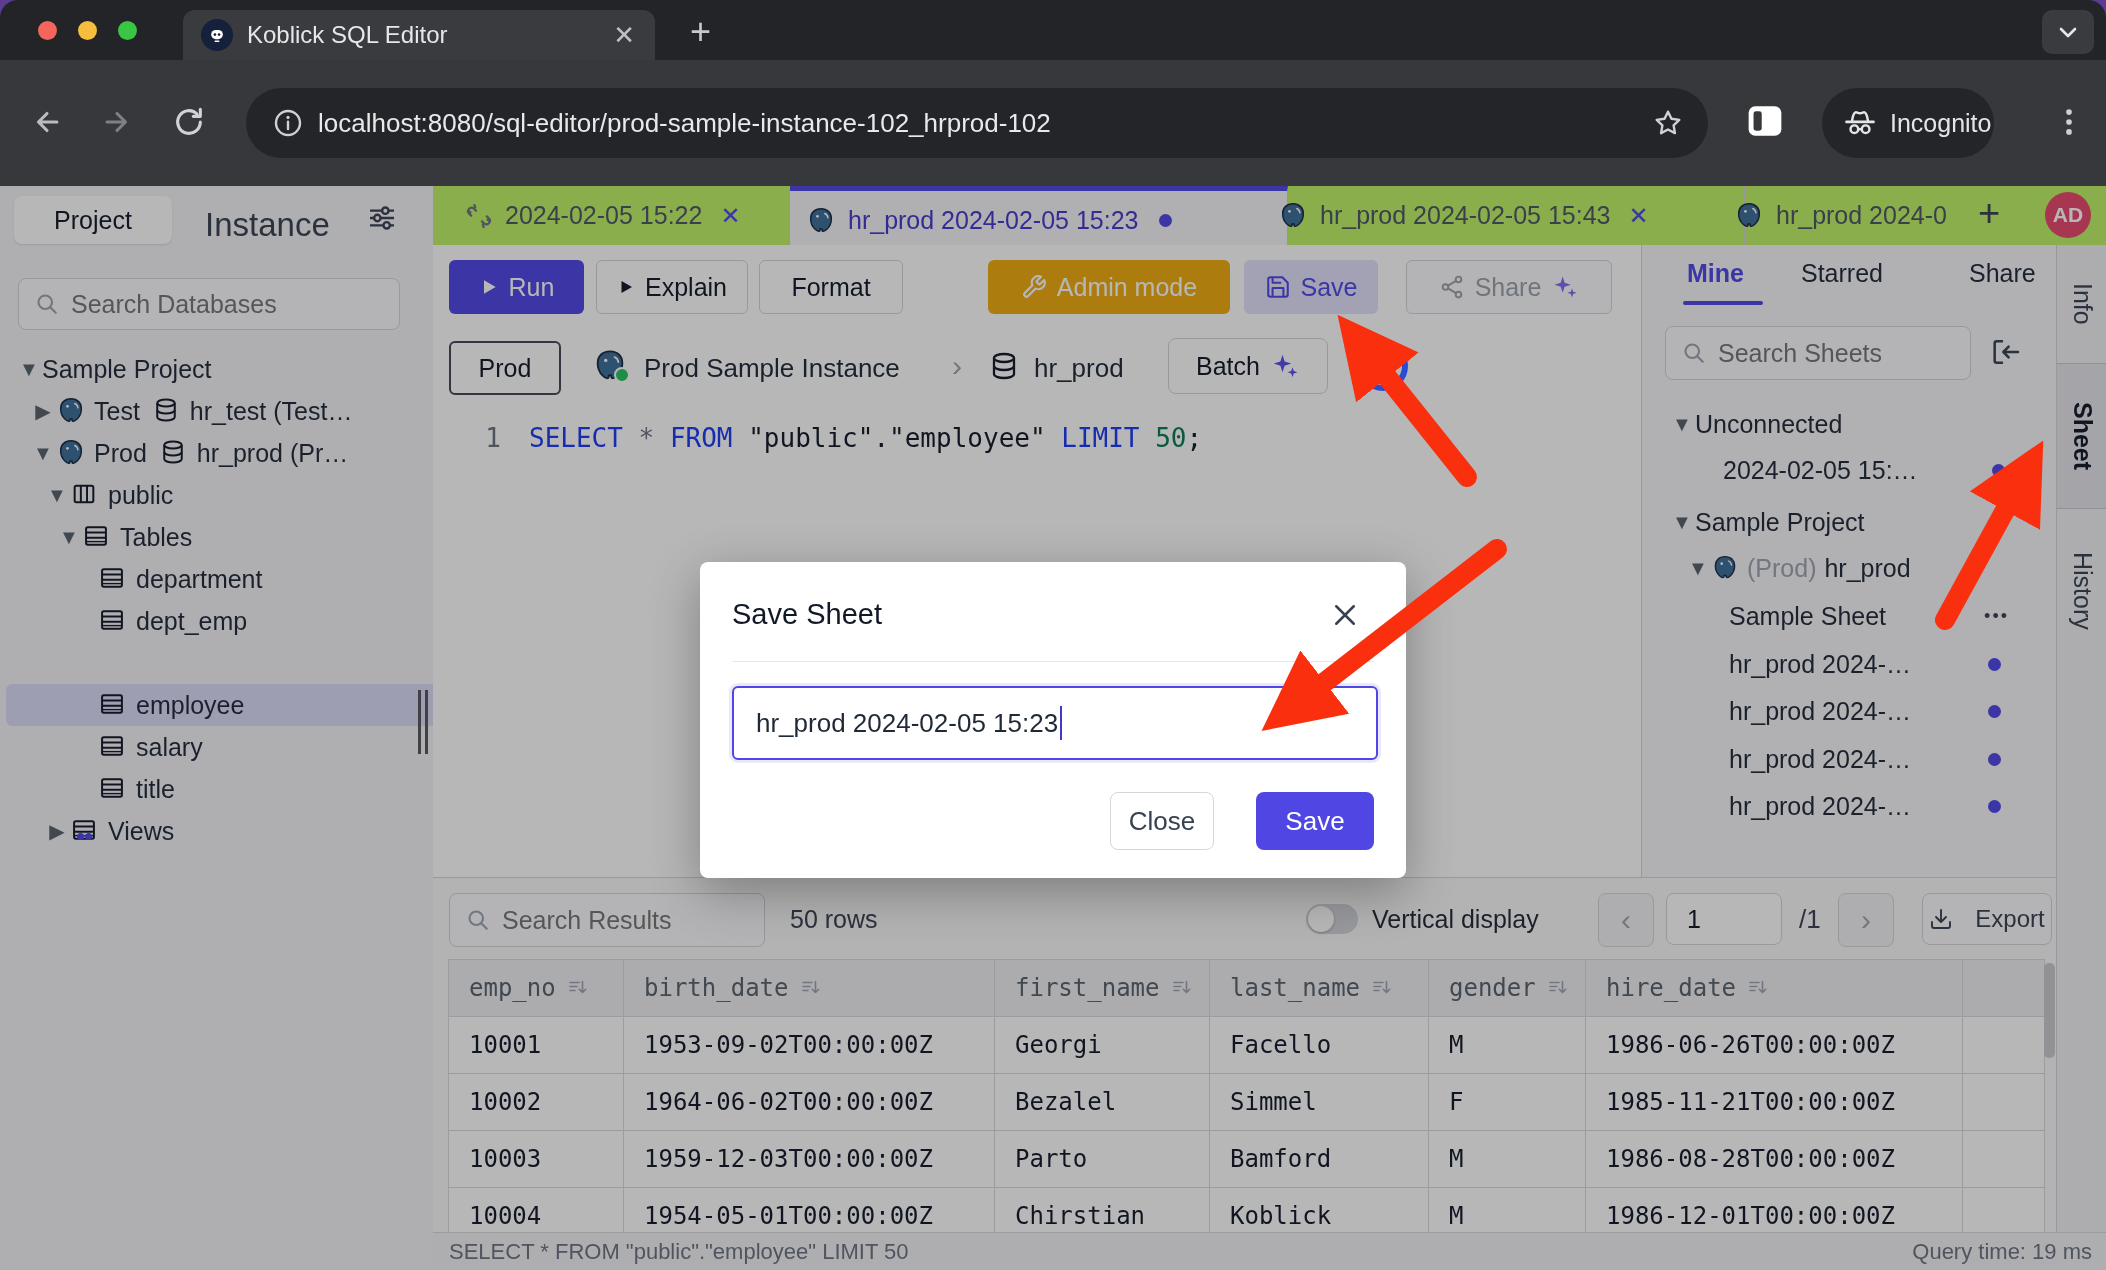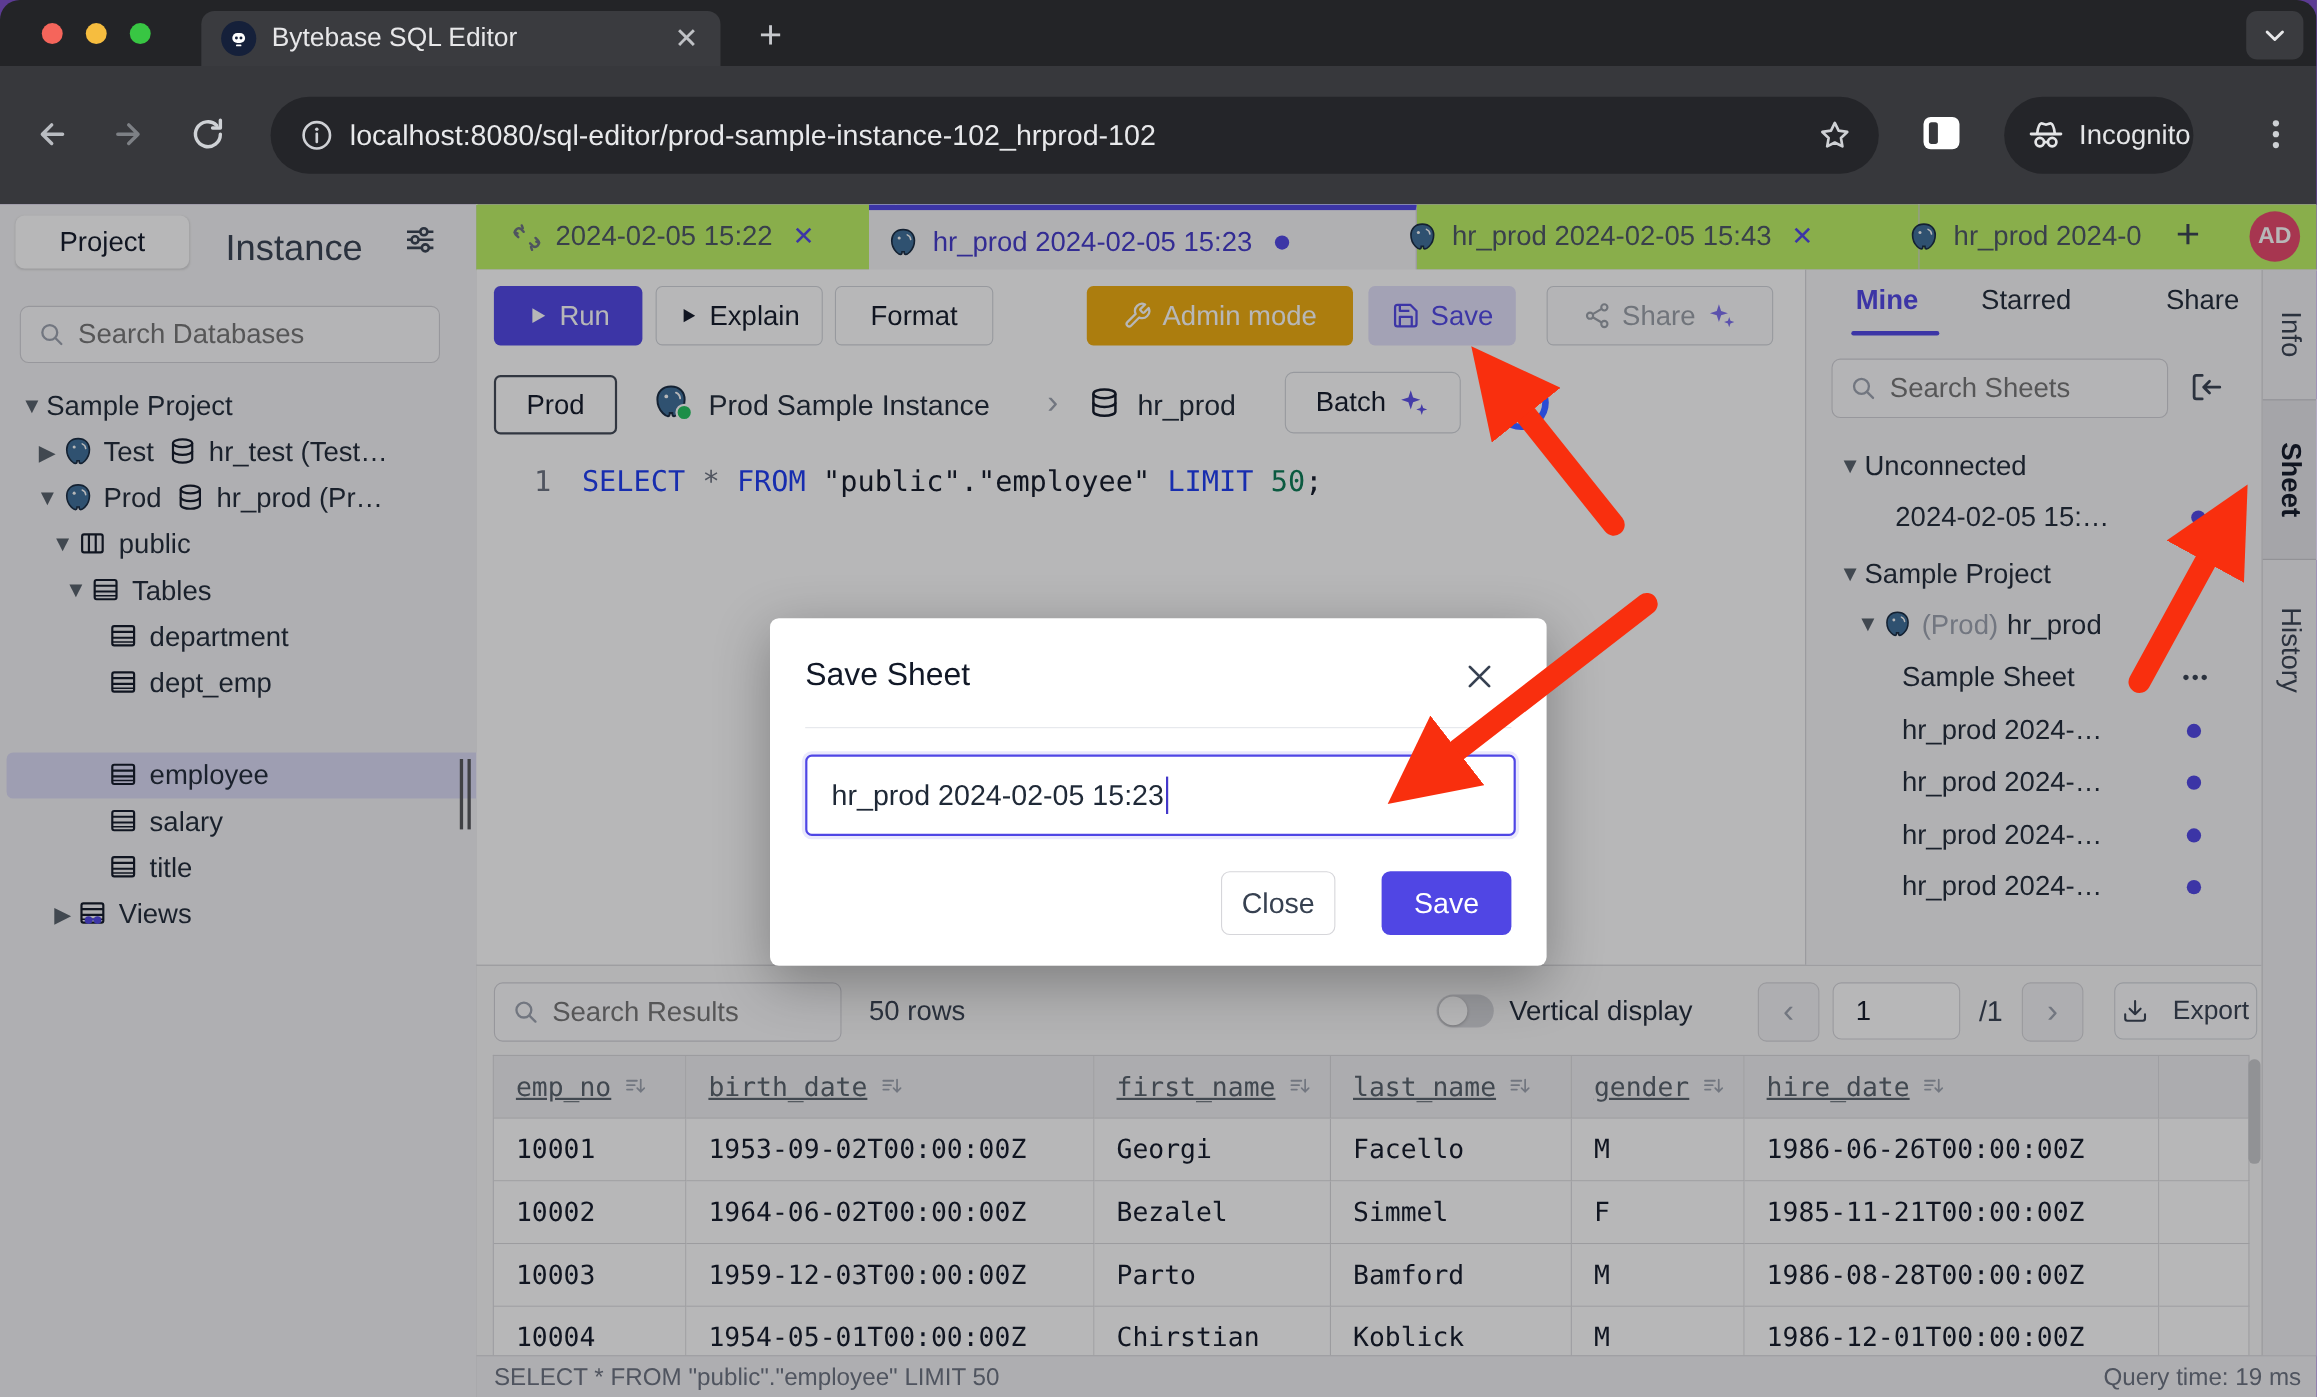--- a/index.html
+++ b/index.html
@@ -28,21 +28,21 @@
   .stab{position:absolute;top:0;height:59px;display:flex;align-items:center;gap:12px;font-size:25px;color:#4b5563;border-right:1px solid #d2d2d6;padding:0 16px;overflow:hidden;white-space:nowrap;}
   
   .edpanel{position:absolute;left:433px;top:59px;width:1208px;height:632px;background:#ffffff;}
   .btn{display:flex;align-items:center;justify-content:center;gap:10px;border-radius:6px;font-size:25px;box-sizing:border-box;border:none;font-family:"Liberation Sans",sans-serif;cursor:default;}
   .obtn{background:#ffffff;border:1px solid #d2d5da;color:#111827;}
   
   .results{position:absolute;left:433px;top:691px;width:1623px;height:355px;background:#f9f9fa;border-top:1px solid #d4d4d8;overflow:hidden;}
   .rsearch{position:absolute;left:16px;top:15px;width:314px;height:52px;border:1.5px solid #d2d2d7;border-radius:8px;background:#fbfbfc;display:flex;align-items:center;}
   .pgbtn{position:absolute;top:15px;width:54px;height:52px;border:1px solid #d6d6da;border-radius:8px;background:#f3f3f5;display:flex;align-items:center;justify-content:center;color:#9ca3af;font-size:30px;}
   .grid{position:absolute;left:15px;top:81px;width:1596px;display:grid;grid-template-columns:175px 371px 215px 219px 157px 377px 82px;grid-auto-rows:57px;border-left:1px solid #d9d9dc;border-top:1px solid #d9d9dc;}
-  .hcell{background:#f0f0f2;color:#57606a;text-decoration:underline;}
+  .hcell{background:#f0f0f2;color:#57606a;}
   .dcell{background:#ffffff;color:#111827;}
   .tcell{box-sizing:border-box;border-right:1px solid #d9d9dc;border-bottom:1px solid #d9d9dc;display:flex;align-items:center;padding-left:20px;font-size:24px;gap:10px;font-family:"DejaVu Sans Mono",monospace;white-space:nowrap;overflow:hidden;}
   
   .statusbar{position:absolute;left:433px;top:1046px;width:1673px;height:38px;background:#f3f3f5;border-top:1px solid #d9d9dc;display:flex;align-items:center;font-size:22px;color:#6b7280;}
   
   .shpanel{position:absolute;left:1641px;top:59px;width:415px;height:632px;background:#f6f6f8;border-left:1px solid #d4d4d8;overflow:hidden;}
   .shtab{position:absolute;top:14px;font-size:25px;color:#1f2937;}
   .shsearch{position:absolute;left:23px;top:81px;width:304px;height:52px;border:1.5px solid #d2d2d7;border-radius:8px;background:#fbfbfc;display:flex;align-items:center;}
   .shrow{position:absolute;height:44px;display:flex;align-items:center;font-size:25px;color:#1f2937;white-space:nowrap;}
   .dot{width:13px;height:13px;border-radius:50%;background:#4f46e5;}
@@ -101,21 +101,21 @@
       <span class="light" style="left:118px;background:#38c643;"></span>
       <div class="btab">
         <span style="margin-left:18px;width:32px;height:32px;border-radius:50%;background:#15203a;display:flex;align-items:center;justify-content:center;">
           <svg width="20" height="20" viewBox="0 0 24 24">
               <rect x="5" y="6" width="14" height="11" rx="5.5" fill="#ffffff"></rect>
               <circle cx="9.5" cy="11.5" r="1.6" fill="#15203a"></circle>
               <circle cx="14.5" cy="11.5" r="1.6" fill="#15203a"></circle>
               <rect x="9" y="18.5" width="6" height="2" rx="1" fill="#ffffff"></rect>
             </svg>
         </span>
-        <span style="margin-left:14px;font-size:24px;color:#e7e7e9;">Bytebase SQL Editor</span>
+        <span style="margin-left:14px;font-size:24px;color:#e7e7e9;">Koblick SQL Editor</span>
         <span style="margin-left:auto;margin-right:20px;color:#bfc1c5;font-size:26px;">✕</span>
       </div>
       <span style="position:absolute;left:690px;top:11px;color:#c7c9cd;font-size:36px;font-weight:300;">+</span>
       <span style="position:absolute;left:2042px;top:10px;width:52px;height:44px;background:#3a3b3f;border-radius:10px;display:flex;align-items:center;justify-content:center;">
         <svg width="24" height="24" viewBox="0 0 24 24">
             <path d="M5 9l7 7 7-7" stroke="#e7e7e9" stroke-width="2.6" fill="none" stroke-linecap="round" stroke-linejoin="round"></path>
           </svg>
       </span>
     </div>
     <div class="chrometools">

